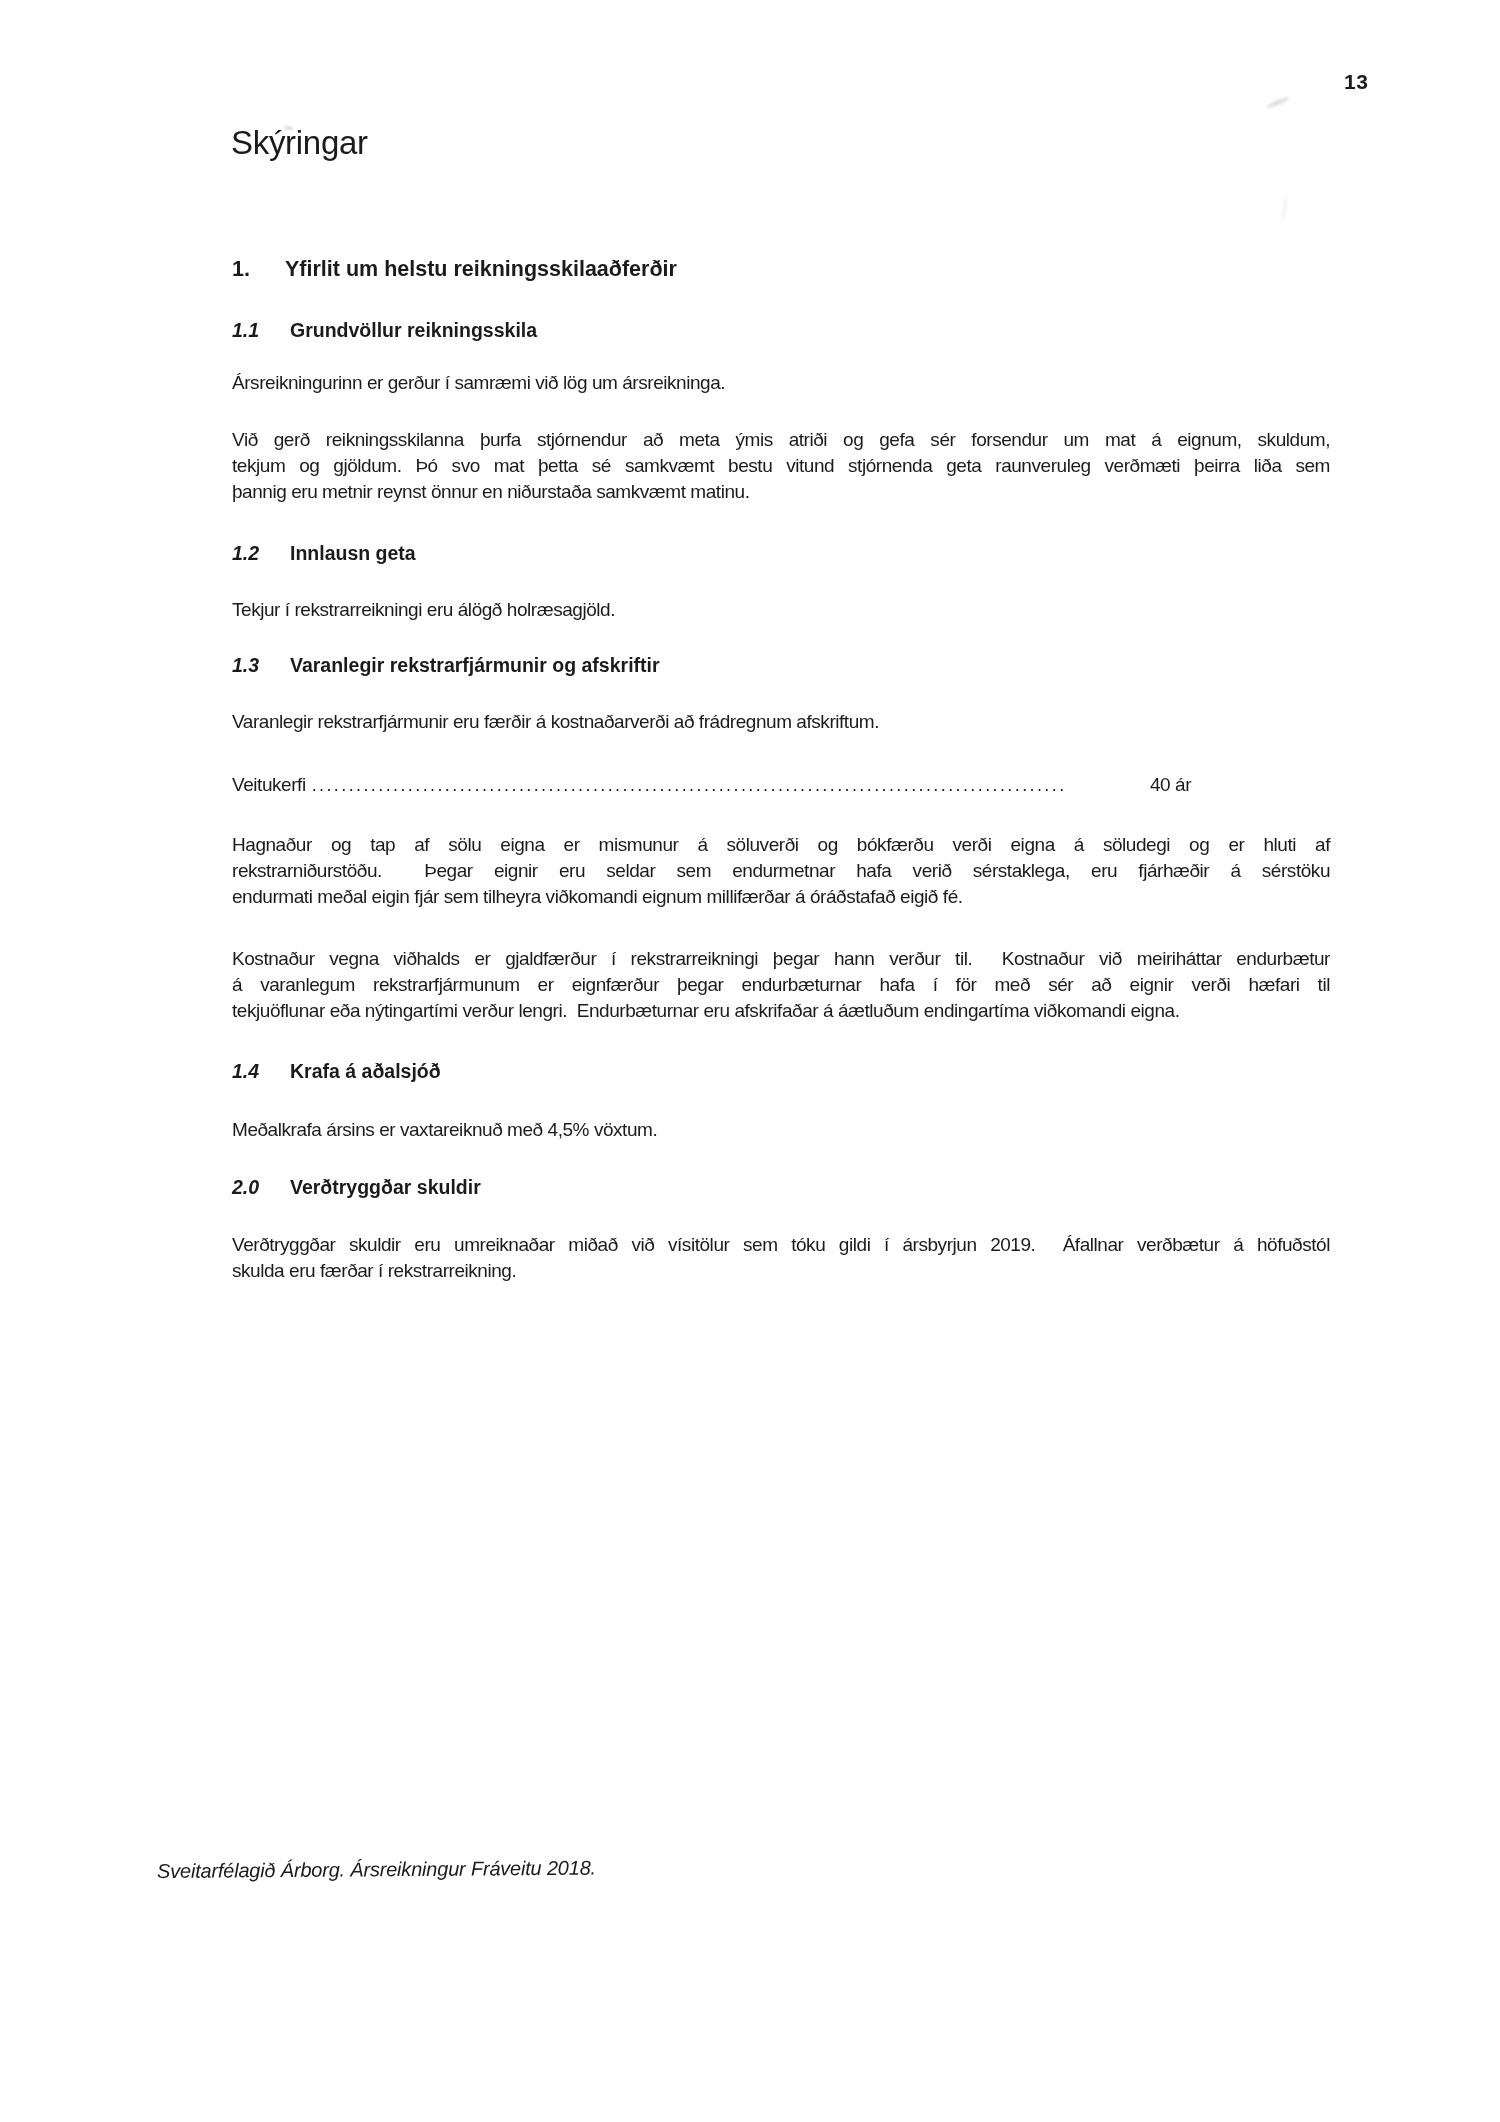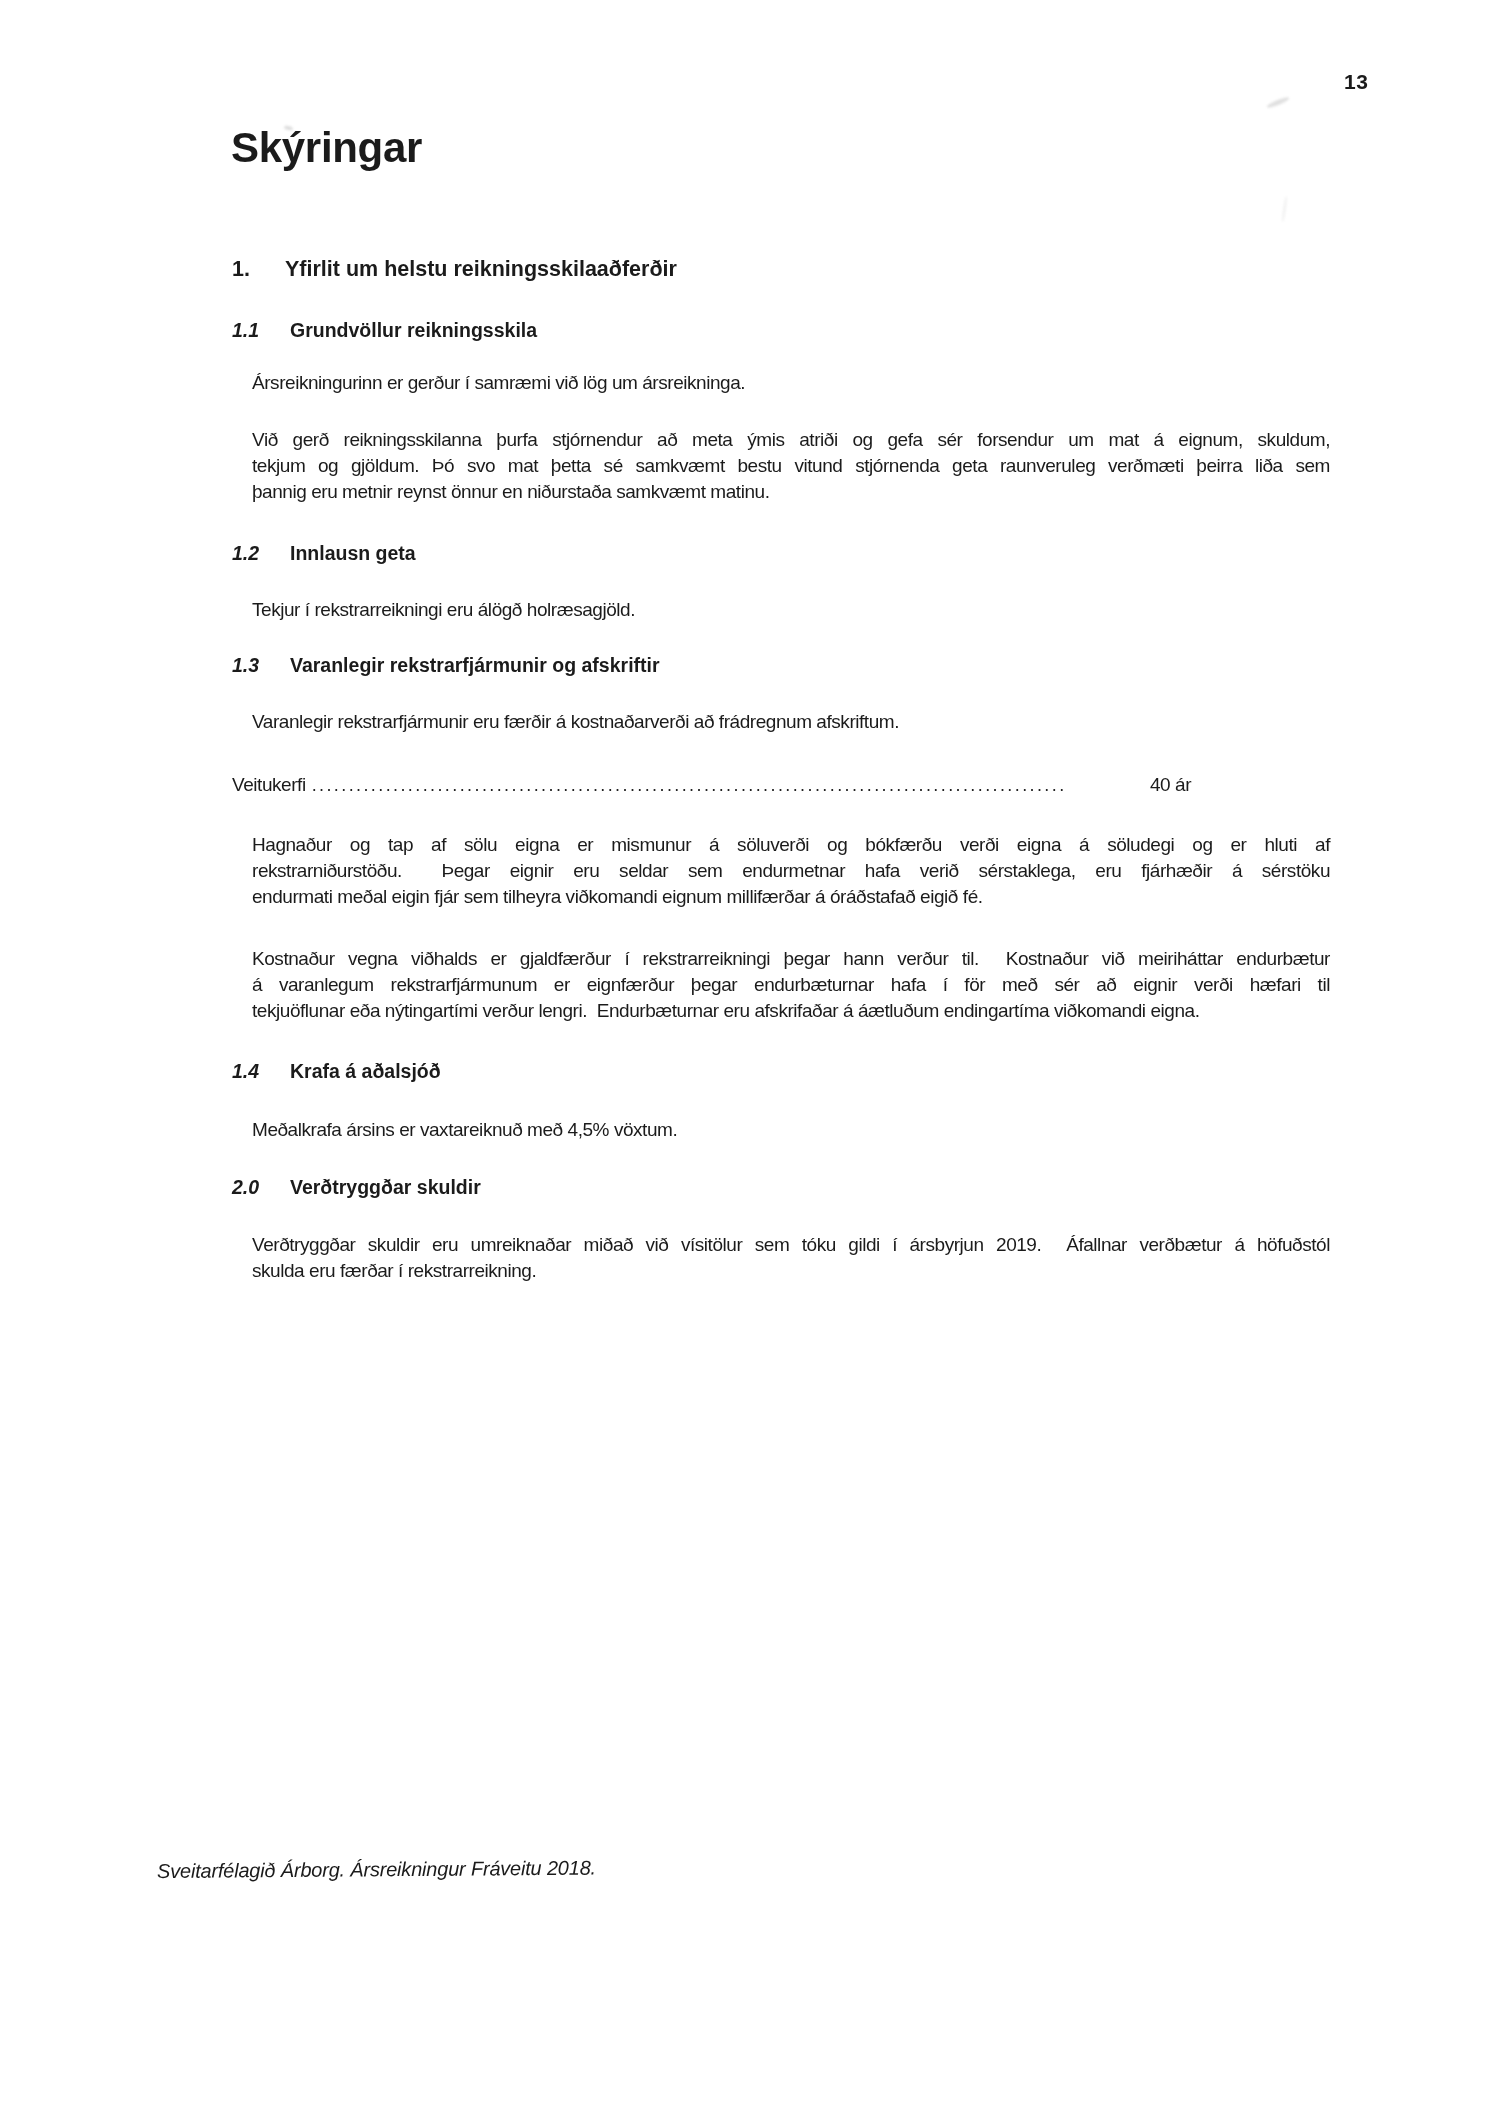--- a/index.html
+++ b/index.html
@@ -21,22 +21,22 @@
   .page-number {
     left: 1344px;
     top: 70px;
     font-size: 21px;
     font-weight: bold;
     letter-spacing: 0.5px;
   }
   .doc-title {
     left: 231px;
     top: 124px;
-    font-size: 42px;
-    font-weight: bold;
+    font-size: 33px;
+    font-weight: normal;
     letter-spacing: -0.3px;
   }
 
   .col { left: 232px; width: 1098px; }
 
   .h1, .h2 {
     display: flex;
     font-weight: bold;
     white-space: nowrap;
   }
@@ -46,21 +46,20 @@
   .h2 .num { width: 58px; flex: none; font-style: italic; }
 
   .para { }
   .pline {
     font-size: 19px;
     line-height: 26px;
     letter-spacing: -0.45px;
     white-space: pre-wrap;
     text-align: justify;
     text-align-last: justify;
-    margin-left: 20px;
   }
   .pline.last, .pline.single {
     text-align: left;
     text-align-last: left;
   }
 
   .leader-row {
     display: flex;
     align-items: flex-end;
     font-size: 19px;

